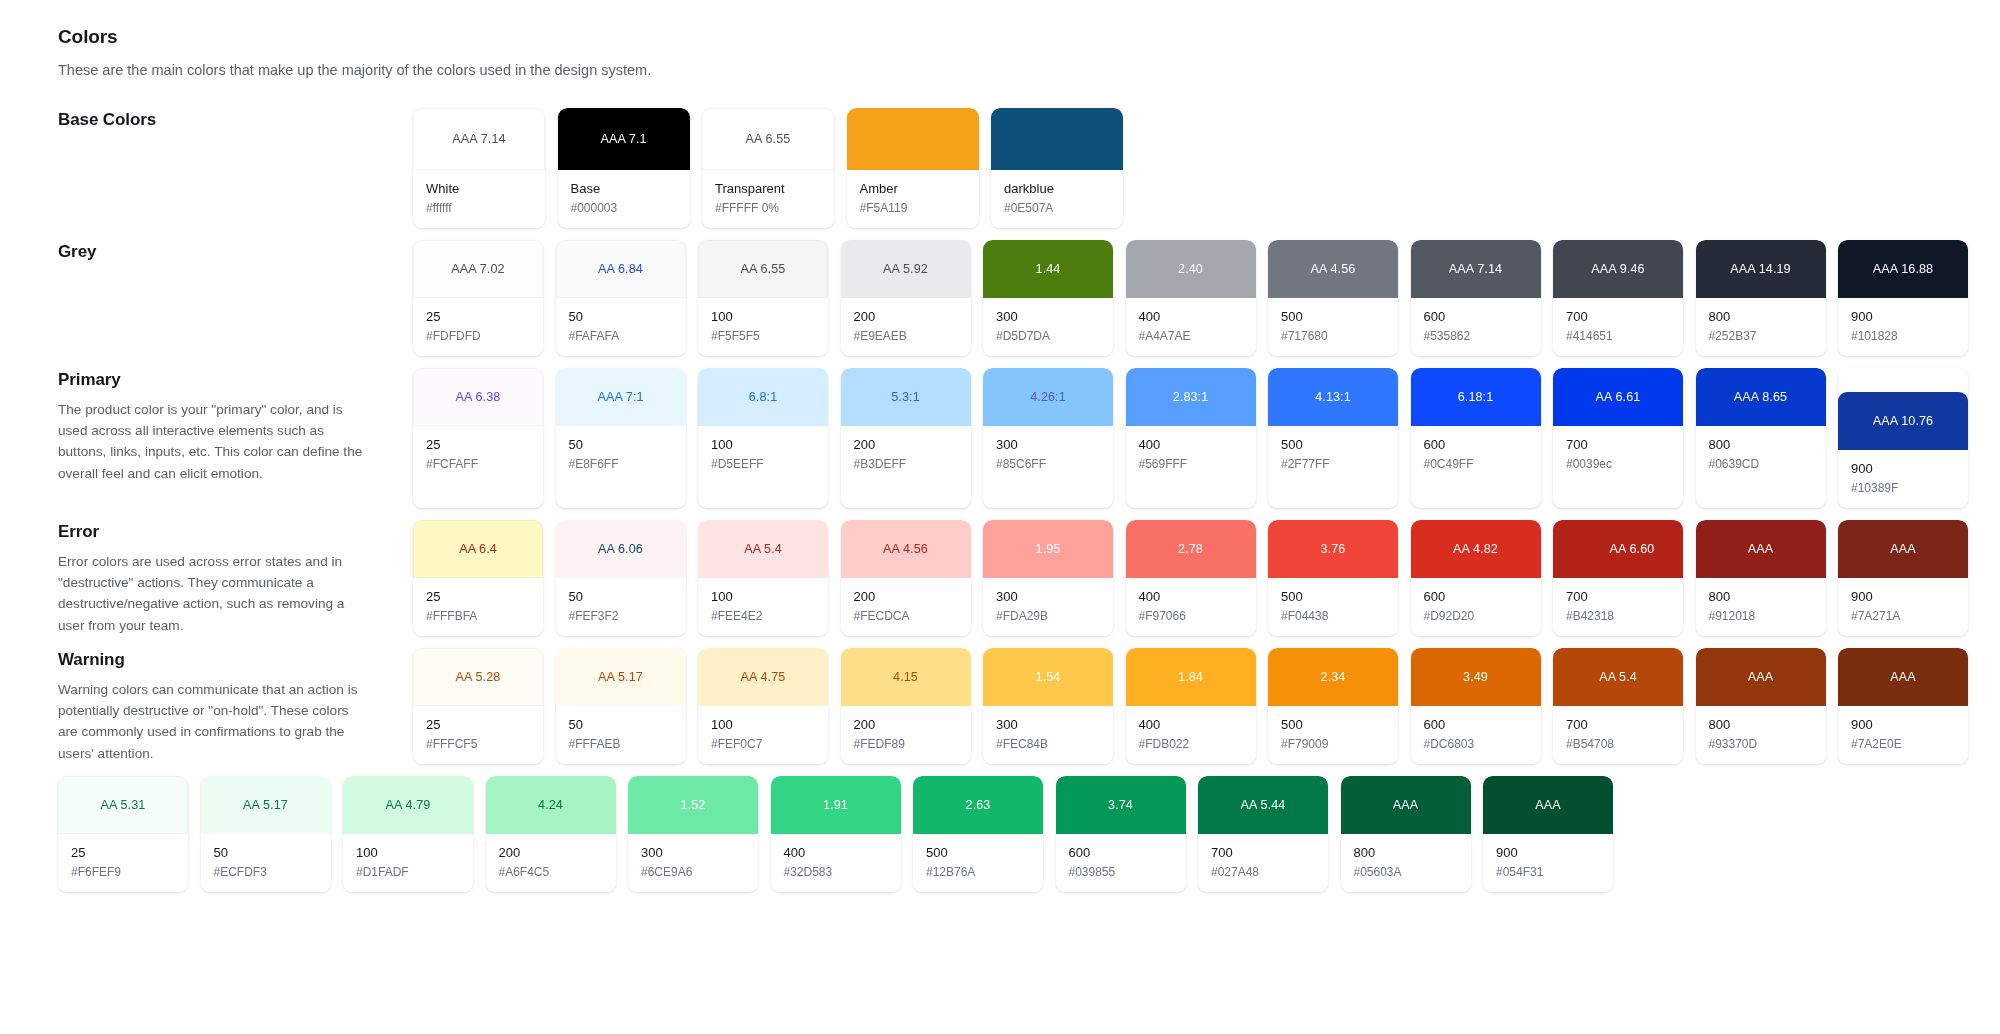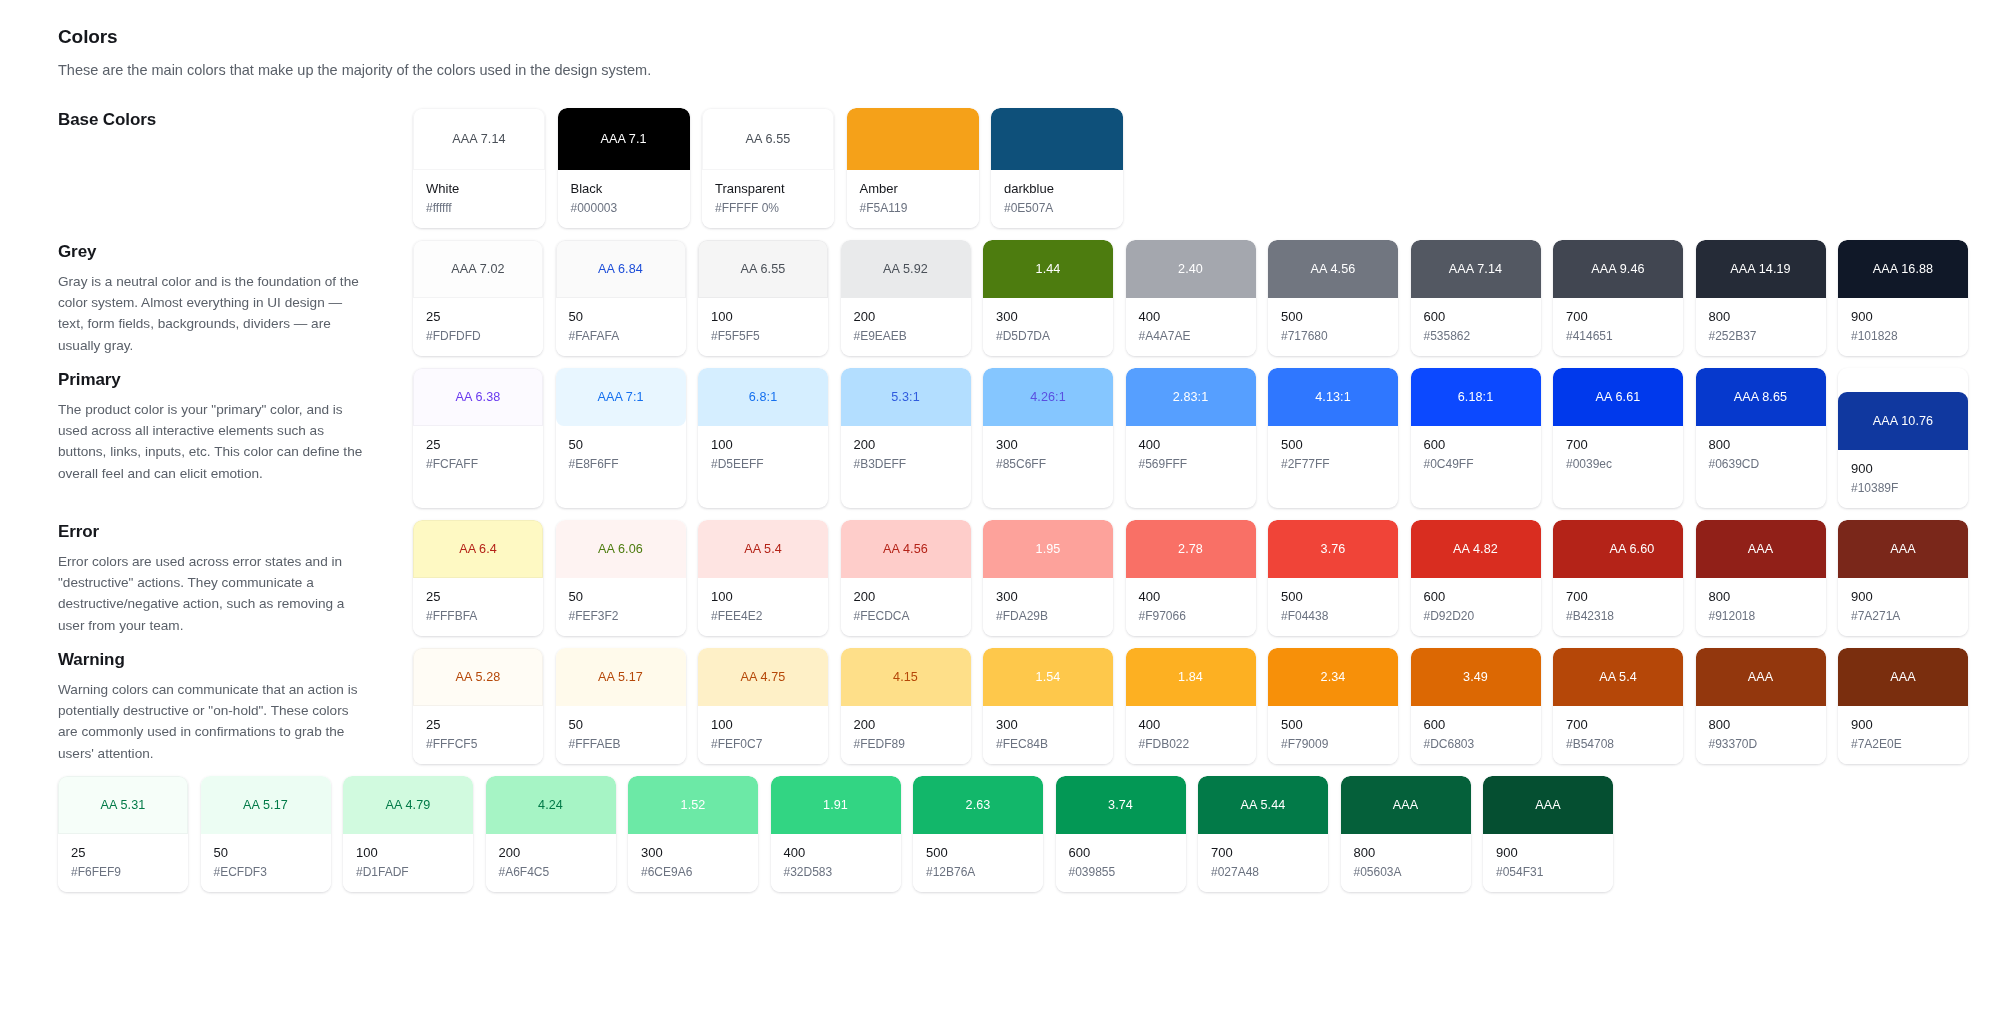--- a/index.html
+++ b/index.html
@@ -136,21 +136,21 @@
             <div class="swatch-body">
               <div class="swatch-name">White</div>
               <div class="swatch-hex">#ffffff</div>
             </div>
           </div>
           <div class="swatch">
             <div class="swatch-chip" style="background: rgb(0, 0, 0);">
               <span class="swatch-contrast" style="color: rgb(255, 255, 255);">AAA 7.1</span>
             </div>
             <div class="swatch-body">
-              <div class="swatch-name">Black</div>
+              <div class="swatch-name">Base</div>
               <div class="swatch-hex">#000003</div>
             </div>
           </div>
           <div class="swatch">
             <div class="swatch-chip bordered" style="background: rgb(255, 255, 255);">
               <span class="swatch-contrast" style="color: rgb(74, 80, 88);">AA 6.55</span>
             </div>
             <div class="swatch-body">
               <div class="swatch-name">Transparent</div>
               <div class="swatch-hex">#FFFFF 0%</div>
@@ -172,21 +172,20 @@
             <div class="swatch-body">
               <div class="swatch-name">darkblue</div>
               <div class="swatch-hex">#0E507A</div>
             </div>
           </div>
         </div>
       </div>
       <div class="section">
         <div class="section-info">
           <div class="section-title">Grey</div>
-          <div class="section-desc">Gray is a neutral color and is the foundation of the color system. Almost everything in UI design — text, form fields, backgrounds, dividers — are usually gray.</div>
         </div>
         <div class="swatch-row">
           <div class="swatch">
             <div class="swatch-chip bordered" style="background: rgb(253, 253, 253);">
               <span class="swatch-contrast" style="color: rgb(74, 80, 88);">AAA 7.02</span>
             </div>
             <div class="swatch-body">
               <div class="swatch-name">25</div>
               <div class="swatch-hex">#FDFDFD</div>
             </div>
@@ -292,21 +291,21 @@
           <div class="swatch">
             <div class="swatch-chip bordered" style="background: rgb(252, 250, 255);">
               <span class="swatch-contrast" style="color: rgb(105, 56, 239);">AA 6.38</span>
             </div>
             <div class="swatch-body">
               <div class="swatch-name">25</div>
               <div class="swatch-hex">#FCFAFF</div>
             </div>
           </div>
           <div class="swatch">
-            <div class="swatch-chip" style="background: rgb(232, 246, 255); border-radius: 8px;">
+            <div class="swatch-chip" style="background: rgb(232, 246, 255);">
               <span class="swatch-contrast" style="color: rgb(21, 112, 239);">AAA 7:1</span>
             </div>
             <div class="swatch-body">
               <div class="swatch-name">50</div>
               <div class="swatch-hex">#E8F6FF</div>
             </div>
           </div>
           <div class="swatch">
             <div class="swatch-chip" style="background: rgb(213, 238, 255);">
               <span class="swatch-contrast" style="color: rgb(21, 112, 239);">6.8:1</span>
@@ -400,21 +399,21 @@
             <div class="swatch-chip bordered" style="background: #fef9c3;">
               <span class="swatch-contrast" style="color: rgb(180, 35, 24);">AA 6.4</span>
             </div>
             <div class="swatch-body">
               <div class="swatch-name">25</div>
               <div class="swatch-hex">#FFFBFA</div>
             </div>
           </div>
           <div class="swatch">
             <div class="swatch-chip" style="background: rgb(254, 243, 242);">
-              <span class="swatch-contrast" style="color: #4d7c0f;">AA 6.06</span>
+              <span class="swatch-contrast" style="color: #0c4a6e;">AA 6.06</span>
             </div>
             <div class="swatch-body">
               <div class="swatch-name">50</div>
               <div class="swatch-hex">#FEF3F2</div>
             </div>
           </div>
           <div class="swatch">
             <div class="swatch-chip" style="background: rgb(254, 228, 226);">
               <span class="swatch-contrast" style="color: rgb(180, 35, 24);">AA 5.4</span>
             </div>

